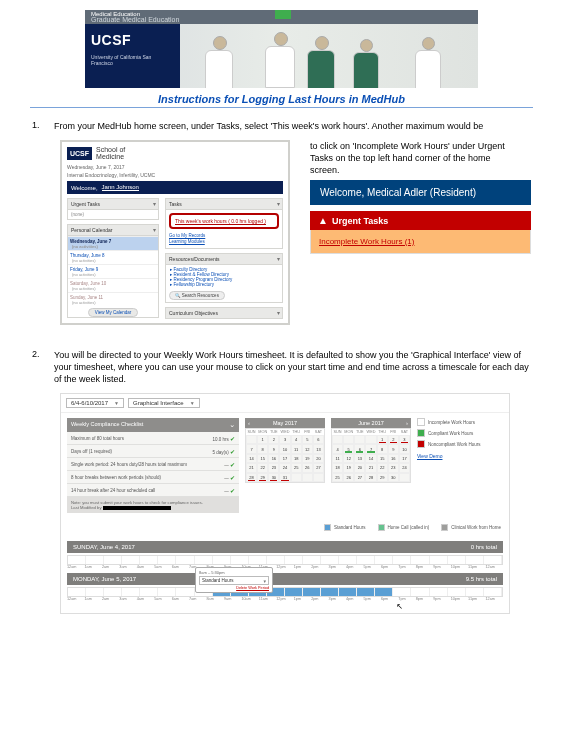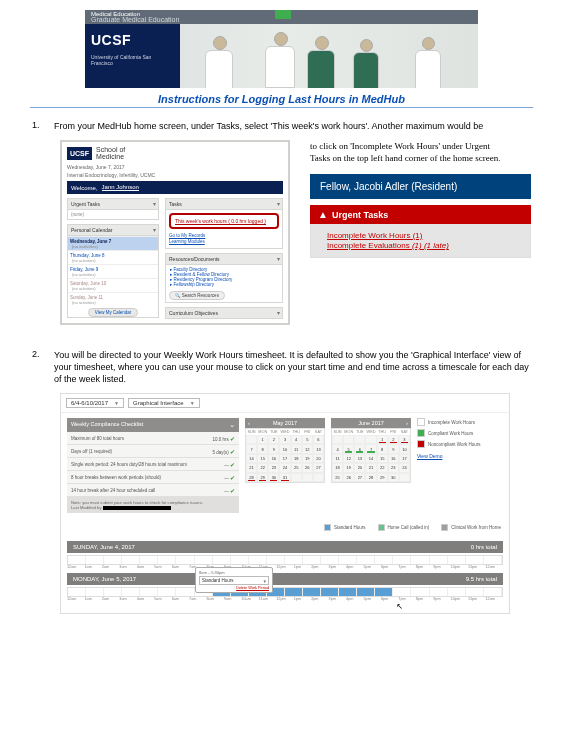--- a/index.html
+++ b/index.html
@@ -45,25 +45,25 @@
   .cal-sub { color:#999; font-size:4px; margin-left:2px; }
   .view-cal { text-align:center; margin-top:2px; }
   .view-cal-btn { display:inline-block; background:#e9e9e7; border:1px solid #ccc; font-size:4.5px; color:#0a4fb5; padding:1px 6px; border-radius:7px; }
   .task-box { border:2px solid #b30000; border-radius:4px; padding:3px 4px; margin-bottom:4px; }
   .task-link { color:#b30000; font-size:5px; display:block; text-decoration:underline; }
   .mini-link { color:#0a4fb5; font-size:4.5px; text-decoration:underline; display:block; margin-bottom:1px; }
   .res-list { font-size:4.5px; color:#0a4fb5; padding:2px 4px; }
   .res-list div::before { content:"▸ "; color:#0a4fb5; }
   .search-btn { display:inline-block; background:#eee; border:1px solid #ccc; border-radius:7px; padding:1px 5px; font-size:4.5px; margin:2px 3px; color:#444; }
 
-  .right-text { width:200px; font-size:9px; line-height:12px; margin-bottom:10px;font-family:Liberation Serif, serif; }
+  .right-text { width:200px; font-size:9px; line-height:12px; margin-bottom:4px; }
   .welc-bar-lg { background:#00427c; color:#fff; padding:7px 10px; font-size:10px; margin-bottom:6px; }
   .urgent-bar { background:#c20000; color:#fff; padding:4px 8px; font-size:9px; font-weight:bold; display:flex; align-items:center; gap:4px; }
   .urgent-bar .tri { font-size:10px; }
-  .urgent-body { background:#e5e5e5; border:1px solid #ddd; border-top:none; padding:6px 16px; }
+  .urgent-body { background:#fdba74; border:1px solid #ddd; border-top:none; padding:6px 8px; }
   .urgent-link { color:#c20000; text-decoration:underline; font-size:8px; display:block; margin:1px 0; }
   .urgent-link i { font-style:italic; }
 
   
   .shot2 { margin:6px 0 0 28px; width:450px; background:#fff; border:1px solid #ddd; }
   .wk-hdr { display:flex; gap:4px; padding:4px 5px; align-items:center; border-bottom:1px solid #eee; }
   .dropdown { border:1px solid #bbb; background:#fff; font-size:6px; padding:1px 4px; display:flex; align-items:center; gap:6px; color:#333; }
   .caret { font-size:5px; color:#777; }
 
   .three-band { display:flex; gap:6px; padding:5px 6px 8px 6px; }
@@ -193,28 +193,27 @@
           <span class="search-btn">🔍 <span>Search Resources</span></span>
         </div>
         <div style="height:4px"></div>
         <div class="panel-h"><span>Curriculum Objectives</span><span class="expand">▾</span></div>
       </div>
     </div>
   </div>
 
   <div style="flex:1">
     <div class="right-text">to click on 'Incomplete Work Hours' under Urgent Tasks on the top left hand corner of the home screen.</div>
-    <div class="welc-bar-lg">Fellow, Jacobi Adler (Resident)</div>
+    <div class="welc-bar-lg">Welcome, Medical Adler (Resident)</div>
     <div class="urgent-bar">
       <span class="tri">▲</span>
       <span>Urgent Tasks</span>
     </div>
     <div class="urgent-body">
       <a class="urgent-link">Incomplete Work Hours (1)</a>
-      <a class="urgent-link"><span>Incomplete Evaluations </span><i>(1) (1 late)</i></a>
     </div>
   </div>
 </div>
 
 <div class="step">
   <div class="step-num">2.</div>
   <div class="step-text">You will be directed to your Weekly Work Hours timesheet.  It is defaulted to show you the 'Graphical Interface' view of your timesheet, where you can use your mouse to click on your start time and end time across a timescale for each day of the week listed.</div>
 </div>
 
 <div class="shot2">

